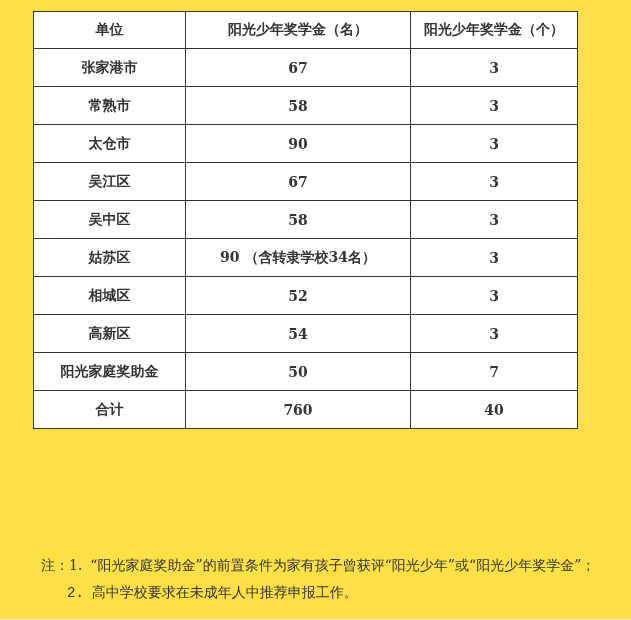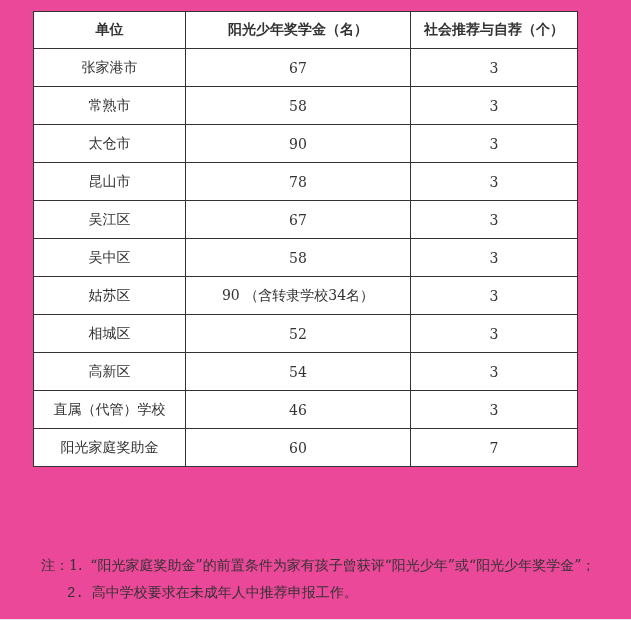--- a/index.html
+++ b/index.html
@@ -1,21 +1,21 @@
 <!DOCTYPE html>
 <html><head>
 <meta charset="utf-8">
 <style>
   * { margin: 0; padding: 0; box-sizing: border-box; }
   html, body { background: #ffffff; }
   .page {
     position: relative;
     width: 631px;
     height: 620px;
-    background: #ec4899;
+    background: #fde047;
     font-family: "DejaVu Serif", serif;
     color: #333333;
     overflow: hidden;
   }
   table.award-table {
     position: absolute;
     left: 33px;
     top: 11px;
     width: 544px;
     border-collapse: collapse;
@@ -32,21 +32,21 @@
     color: #333333;
     padding: 0 2px;
     background: #ffffff;
   }
   .award-table th {
     height: 37px;
     font-weight: bold;
   }
   .award-table td {
     height: 38px;
-    font-weight: normal;
+    font-weight: bold;
     margin-top: 23px;
   }
   .notes {
     position: absolute;
     left: 41px;
     top: 551px;
     width: 596px;
     font-size: 14px;
     line-height: 28px;
     color: #333333;
@@ -69,42 +69,37 @@
   <table class="award-table">
     <colgroup>
         <col class="c1">
         <col class="c2">
         <col class="c3">
       </colgroup>
     <thead>
       <tr>
         <th>单位</th>
         <th>阳光少年奖学金（名）</th>
-        <th>社会推荐与自荐（个）</th>
+        <th>阳光少年奖学金（个）</th>
       </tr>
     </thead>
     <tbody>
       <tr>
         <td>张家港市</td>
         <td>67</td>
         <td>3</td>
       </tr>
       <tr>
         <td>常熟市</td>
         <td>58</td>
         <td>3</td>
       </tr>
       <tr>
         <td>太仓市</td>
         <td>90</td>
-        <td>3</td>
-      </tr>
-      <tr>
-        <td>昆山市</td>
-        <td>78</td>
         <td>3</td>
       </tr>
       <tr>
         <td>吴江区</td>
         <td>67</td>
         <td>3</td>
       </tr>
       <tr>
         <td>吴中区</td>
         <td>58</td>
@@ -119,28 +114,28 @@
         <td>相城区</td>
         <td>52</td>
         <td>3</td>
       </tr>
       <tr>
         <td>高新区</td>
         <td>54</td>
         <td>3</td>
       </tr>
       <tr>
-        <td>直属（代管）学校</td>
-        <td>46</td>
-        <td>3</td>
+        <td>阳光家庭奖助金</td>
+        <td>50</td>
+        <td>7</td>
       </tr>
       <tr>
-        <td>阳光家庭奖助金</td>
-        <td>60</td>
-        <td>7</td>
+        <td>合计</td>
+        <td>760</td>
+        <td>40</td>
       </tr>
     </tbody>
   </table>
 
   <div class="notes">
     <div class="note-line">
       <span class="note-prefix">注：</span><span class="note-num">1.</span><span>“阳光家庭奖助金”的前置条件为家有孩子曾获评“阳光少年”或“阳光少年奖学金”；</span>
     </div>
     <div class="note-line indent">
       <span class="note-num">2.</span><span>高中学校要求在未成年人中推荐申报工作。</span>

